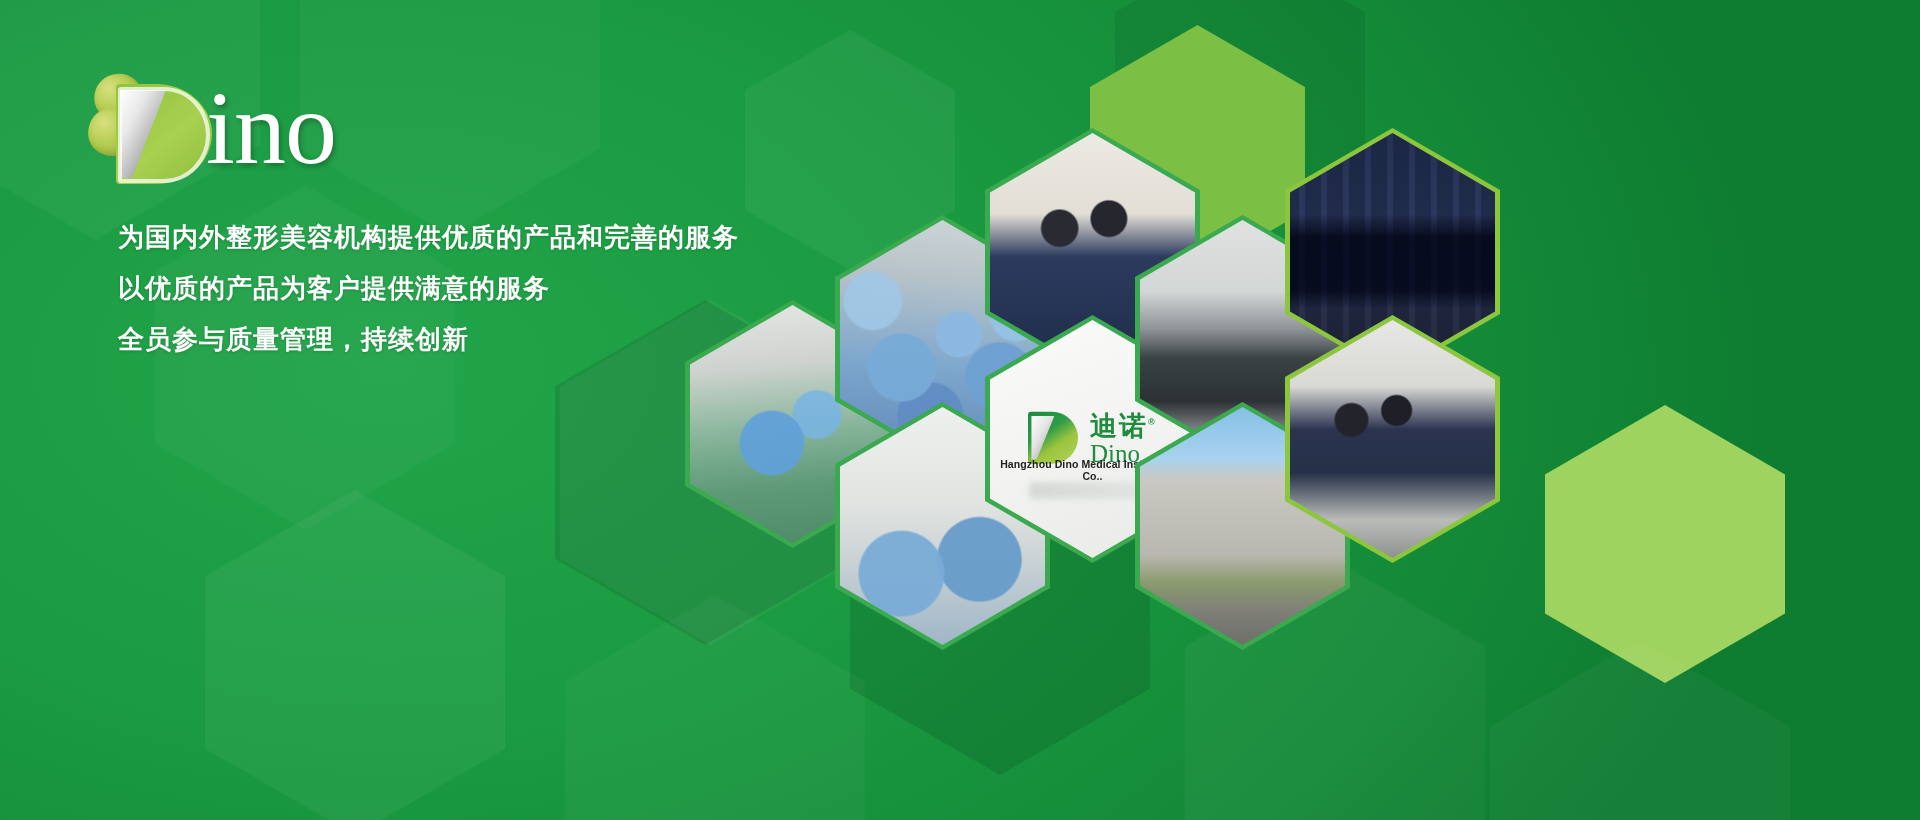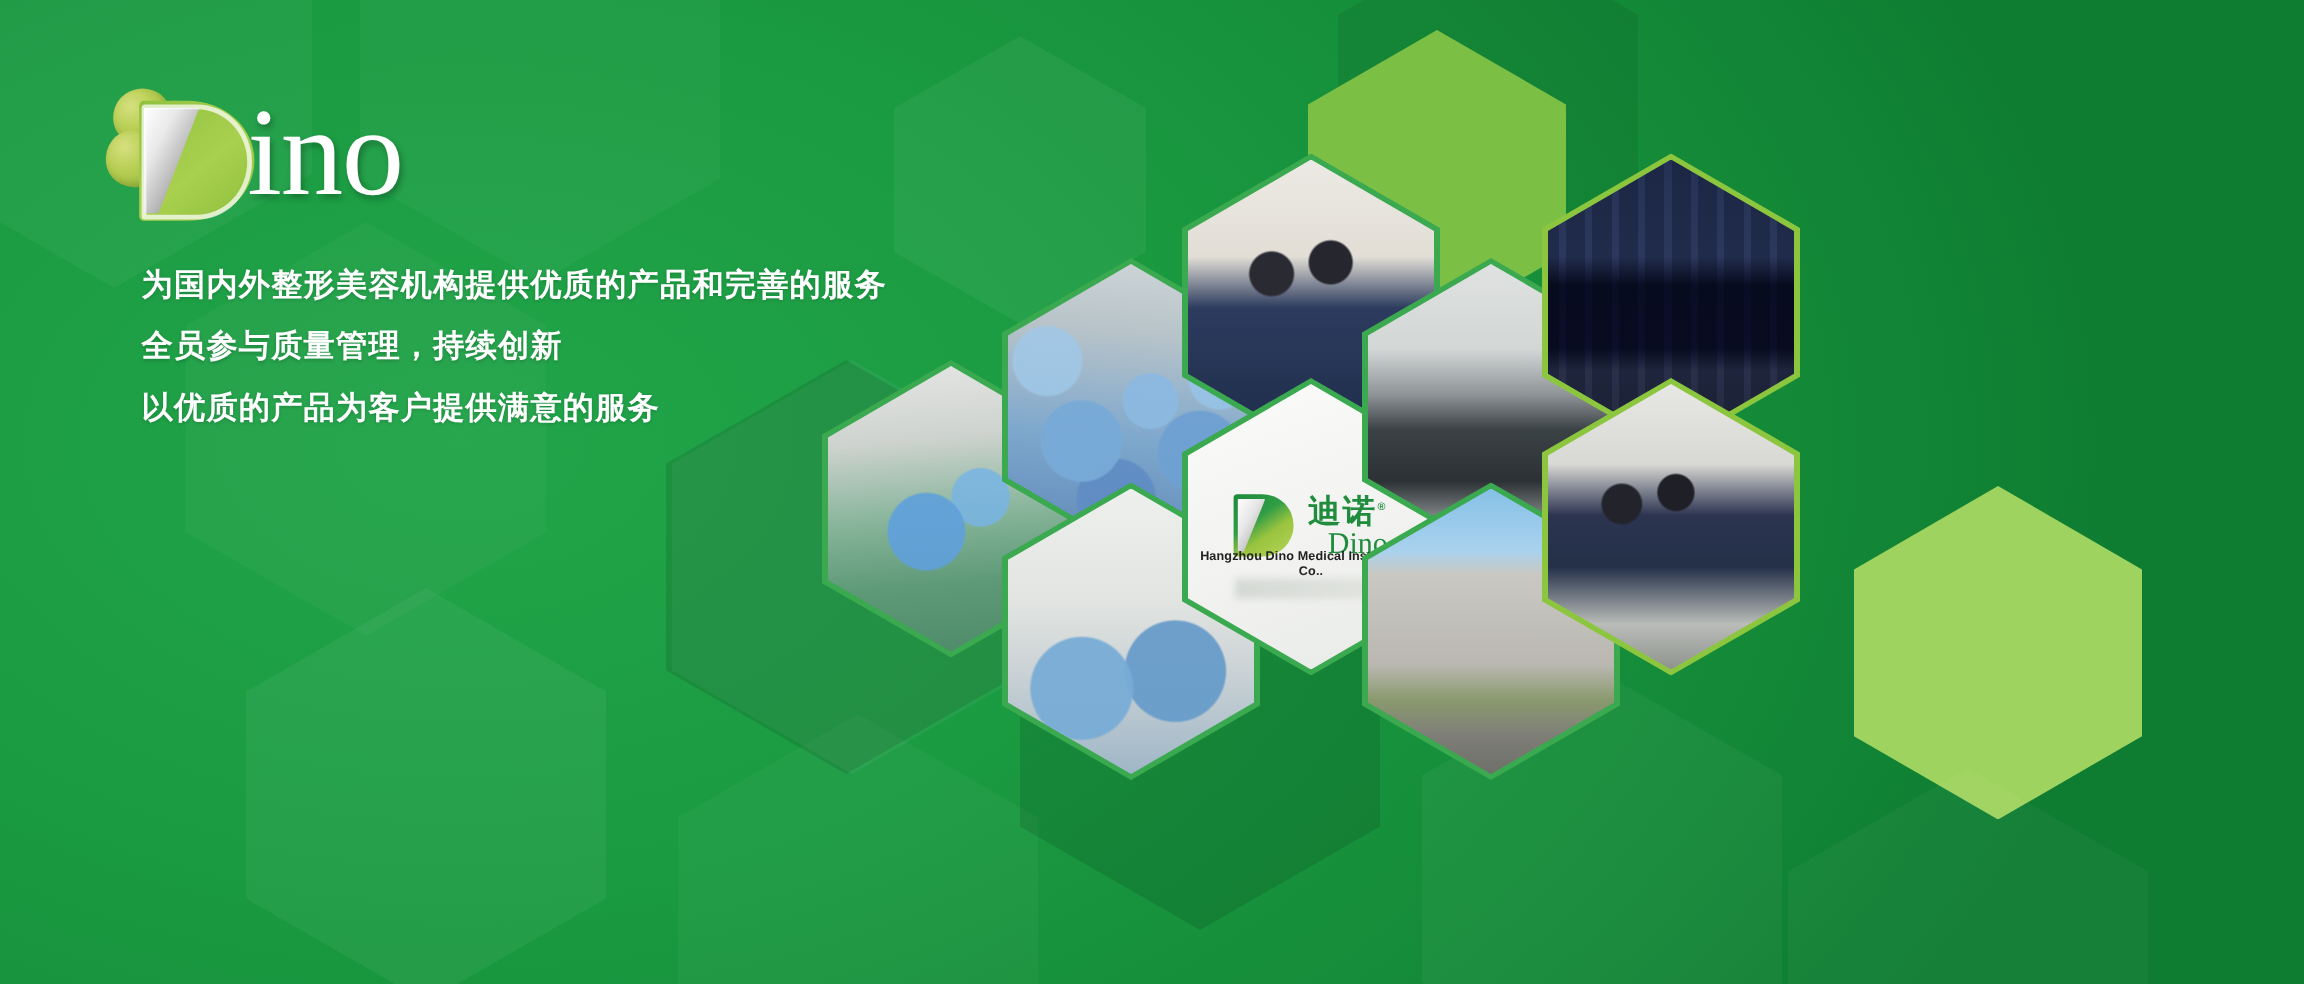--- a/index.html
+++ b/index.html
@@ -95,21 +95,21 @@
     position:absolute;inset:0;
     background:linear-gradient(145deg,#1e8a3c 0%,#2f9c46 38%,#9ac43f 62%,#b6d45a 100%);
     border-radius:3px 52% 52% 3px / 3px 50% 50% 3px;
   }
   #hex-logo-mark .m2{
     position:absolute;left:3px;top:4px;width:23px;height:44px;
     background:linear-gradient(120deg,#ffffff 0%,#e6e6e6 40%,#bdbdbd 72%,#9aa87a 100%);
     -webkit-clip-path:polygon(0% 0%,100% 0%,22% 100%,0% 100%);
     clip-path:polygon(0% 0%,100% 0%,22% 100%,0% 100%);
   }
-  #hex-logo-text{display:inline-block;vertical-align:middle;margin-left:7px;text-align:right;}
+  #hex-logo-text{display:inline-block;vertical-align:middle;margin-left:7px;text-align:left;}
   #hex-cn{font-size:27px;line-height:27px;font-weight:bold;color:#1f8c3e;letter-spacing:2px;position:relative;}
   #hex-cn sup{font-size:9px;vertical-align:super;}
   #hex-en{font-family:"Liberation Serif","DejaVu Serif",serif;font-size:25px;line-height:26px;color:#1f8c3e;margin-top:1px;}
   #hex-company{
     position:absolute;left:0;right:0;top:58%;text-align:center;
     font-size:10.5px;font-weight:bold;color:#222;letter-spacing:.1px;
   }
   #hex-blur{
     position:absolute;left:50%;transform:translateX(-50%);top:68%;
     width:128px;height:17px;border-radius:3px;
@@ -228,22 +228,22 @@
       <div class="dleaf"></div>
       <div class="dfold"></div>
       <div class="dframe"></div>
     </div>
 
     <div id="logo-word">ino</div>
   </div>
 
   <div id="slogan">
     <div class="slogan-line">为国内外整形美容机构提供优质的产品和完善的服务</div>
+    <div class="slogan-line">以优质的产品为客户提供满意的服务</div>
     <div class="slogan-line">全员参与质量管理，持续创新</div>
-    <div class="slogan-line">以优质的产品为客户提供满意的服务</div>
   </div>
 
   <div id="cluster">
 
     <div class="cell" style="left:25px;top:205px;width:215px;height:248px;">
       <div class="ring" style="background:#3aa94f;"></div>
       <div class="inner">
           <div class="photo p-machining"></div>
         </div>
     </div>

